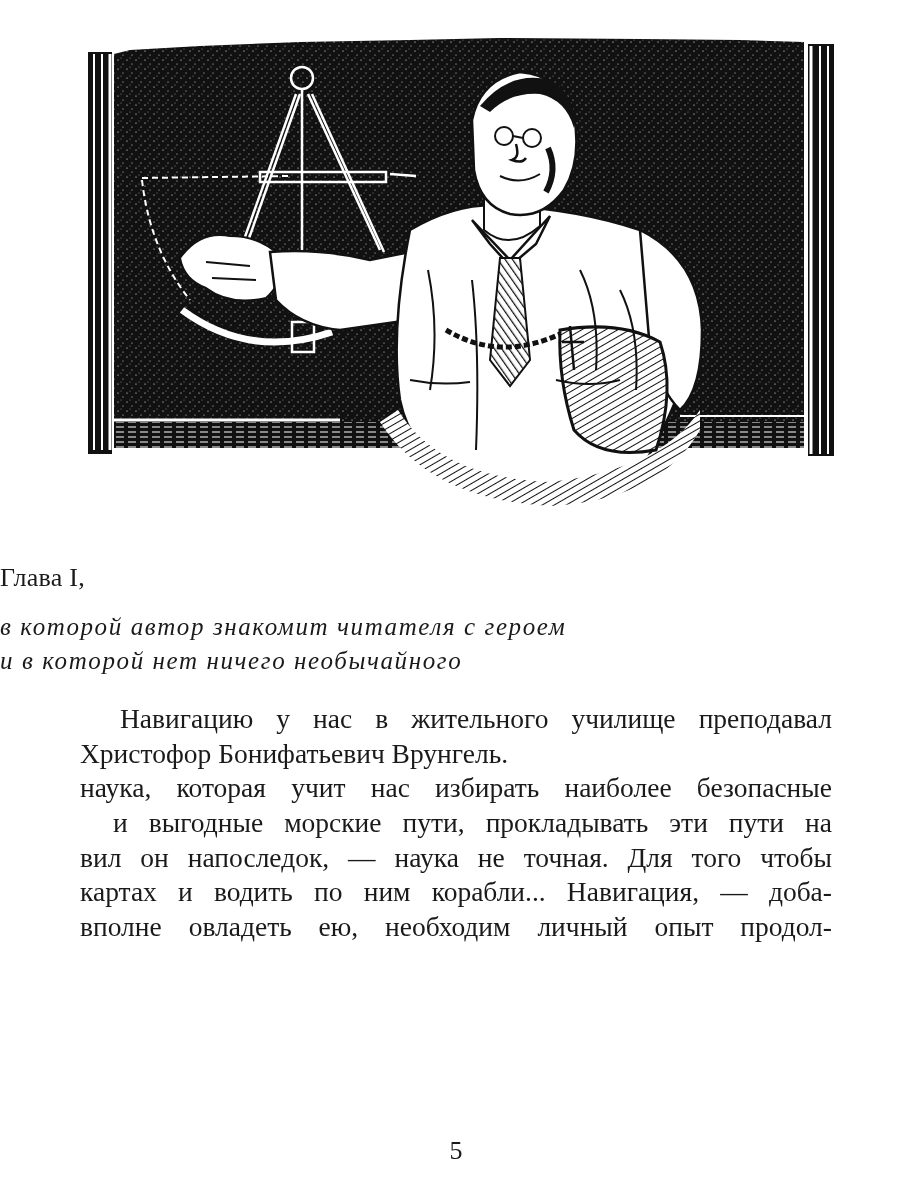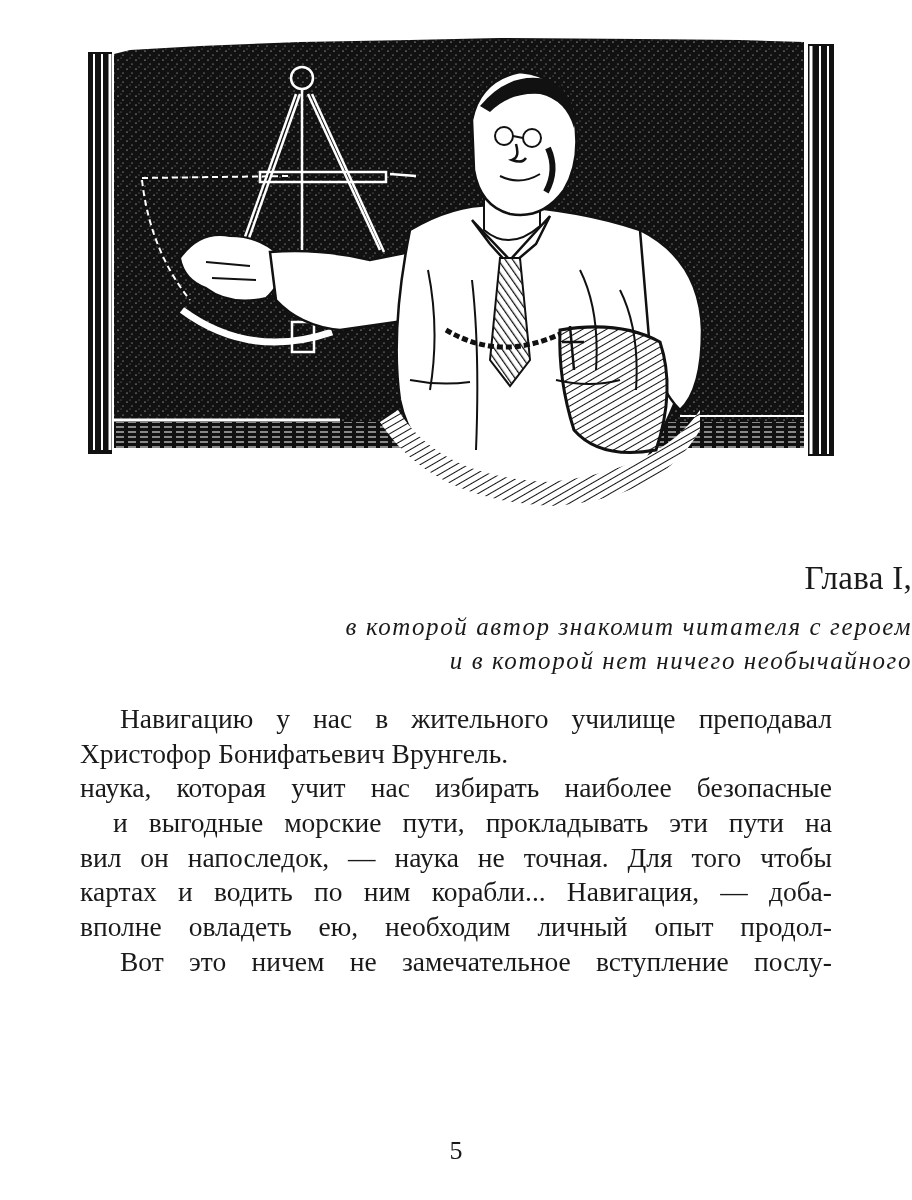--- a/index.html
+++ b/index.html
@@ -25,30 +25,30 @@
     .illustration svg {
       display: block;
       width: 760px;
       height: 490px;
     }
     .chapter-title {
       position: absolute;
       left: 0;
       width: 912px;
       top: 560px;
-      text-align: right;
-      font-size: 33px;
+      text-align: left;
+      font-size: 26px;
       letter-spacing: 0.3px;
       line-height: 36px;
     }
     .chapter-subtitle {
       position: absolute;
       left: 0;
       width: 912px;
-      text-align: right;
+      text-align: left;
       font-style: italic;
       font-size: 25px;
       letter-spacing: 1.6px;
       line-height: 30px;
     }
     .sub1 { top: 612px; }
     .sub2 { top: 646px; }
     .body-text {
       position: absolute;
       left: 80px;
@@ -183,16 +183,15 @@
 <div class="chapter-subtitle sub2">и в  которой нет ничего необычайного</div>
 
 <div class="body-text">
   <div class="line indent" style="white-space: normal;">Навигацию у нас в жительного училище преподавал</div>
   <div class="line last" style="text-align: center; white-space: nowrap;">Христофор Бонифатьевич Врунгель.</div>
   <div class="line" style="white-space: normal;">наука, которая учит нас избирать наиболее безопасные</div>
   <div class="line" style="white-space: normal; margin-left: 33px;">и выгодные морские пути, прокладывать эти пути на</div>
   <div class="line" style="white-space: normal;">вил он напоследок, — наука не точная. Для того чтобы</div>
   <div class="line" style="white-space: normal;">картах и водить по ним корабли... Навигация, — доба-</div>
   <div class="line" style="white-space: normal;">вполне овладеть ею, необходим личный опыт продол-</div>
-  <div class="line indent" style="white-space: normal;">Вот это ничем не замечательное вступление послу-</div>
 </div>
 
 <div class="page-number">5</div>
 
 </body></html>

